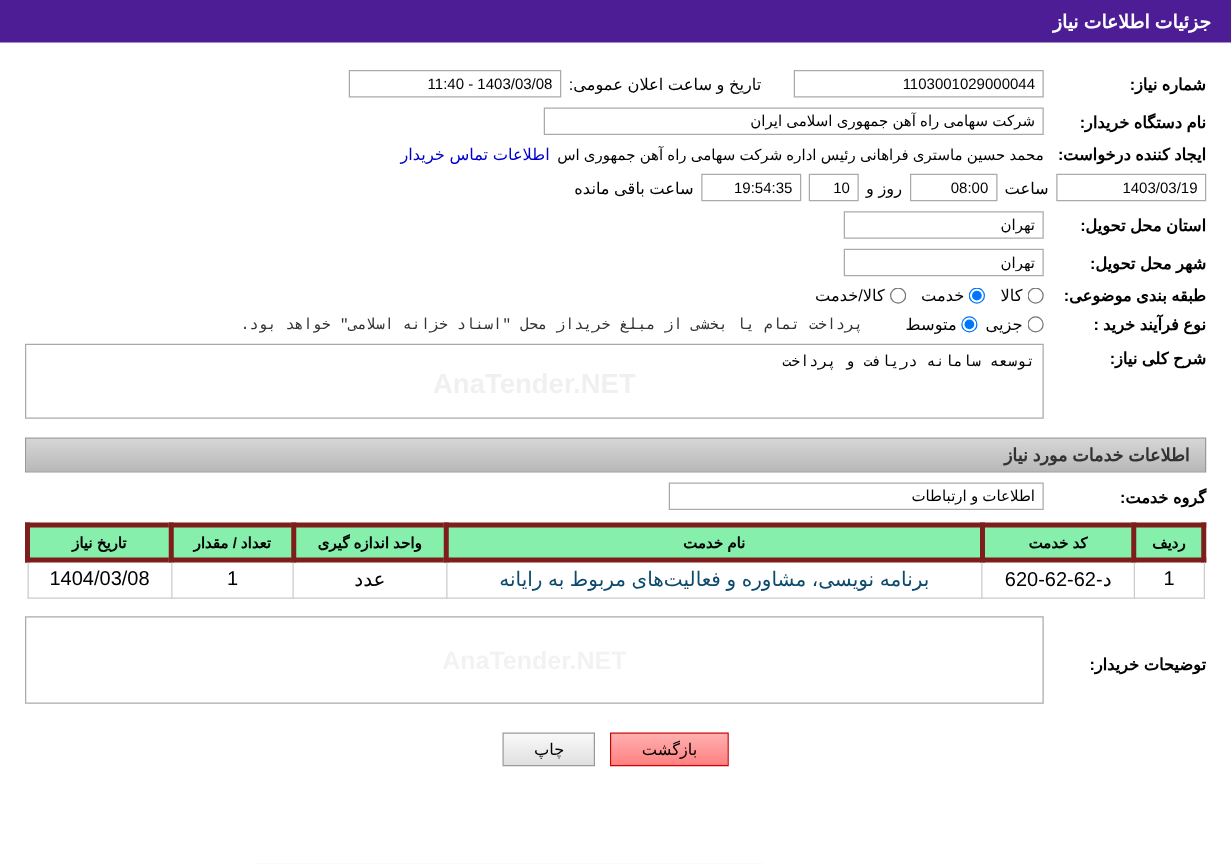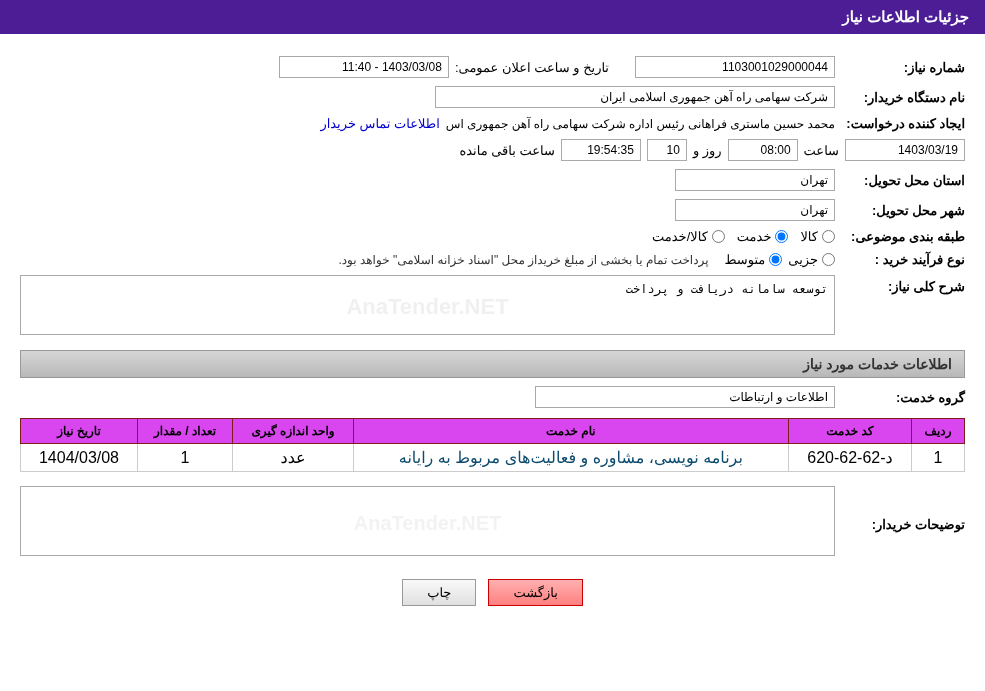--- a/index.html
+++ b/index.html
@@ -84,22 +84,22 @@
       font-size: 12px;
       color: #333;
     }
     
     .services-table {
       width: 100%;
       border-collapse: collapse;
       margin-top: 6px;
     }
     .services-table th {
-      background: #d946ef;
-      border: 1px solid #7f1d1d;
+      background: #86efac;
+      border: 4px solid #7f1d1d;
       padding: 5px 8px;
       text-align: center;
       font-size: 12px;
     }
     .services-table td {
       border: 1px solid #ccc;
       padding: 4px 8px;
       text-align: center;
       font-size: 16px;
     }
@@ -269,21 +269,21 @@
       <div class="row-value">
         <div class="inline-row" style="flex-wrap:wrap; gap:6px;">
           <label style="display:flex;align-items:center;gap:4px;">
             <input type="radio" name="purchase_type" style="">
             <span>جزیی</span>
           </label>
           <label style="display:flex;align-items:center;gap:4px;">
             <input type="radio" name="purchase_type" checked="" style="">
             <span>متوسط</span>
           </label>
-          <span class="tariff-note" style="margin-right:10px;">پرداخت تمام یا بخشی از مبلغ خریداز محل "اسناد خزانه اسلامی" خواهد بود.</span>
+          <span class="tariff-note" style="margin-right:28px;font-family:Liberation Mono, monospace;">پرداخت تمام یا بخشی از مبلغ خریداز محل "اسناد خزانه اسلامی" خواهد بود.</span>
         </div>
       </div>
     </div>
 
     <div class="row-section" style="align-items:flex-start;">
       <div class="row-label" style="margin-top:4px;">شرح کلی نیاز:</div>
       <div class="row-value desc-wrapper" style="position:relative;">
         <textarea class="description-box" style="width: 100%; min-height: 60px; text-align: right;">توسعه سامانه دریافت و پرداخت</textarea>
         <div class="anatel-watermark" style="position:absolute;top:50%;left:50%;transform:translate(-50%,-50%);opacity:0.12;font-size:22px;font-weight:bold;color:#888;pointer-events:none;">
           AnaTender.NET

